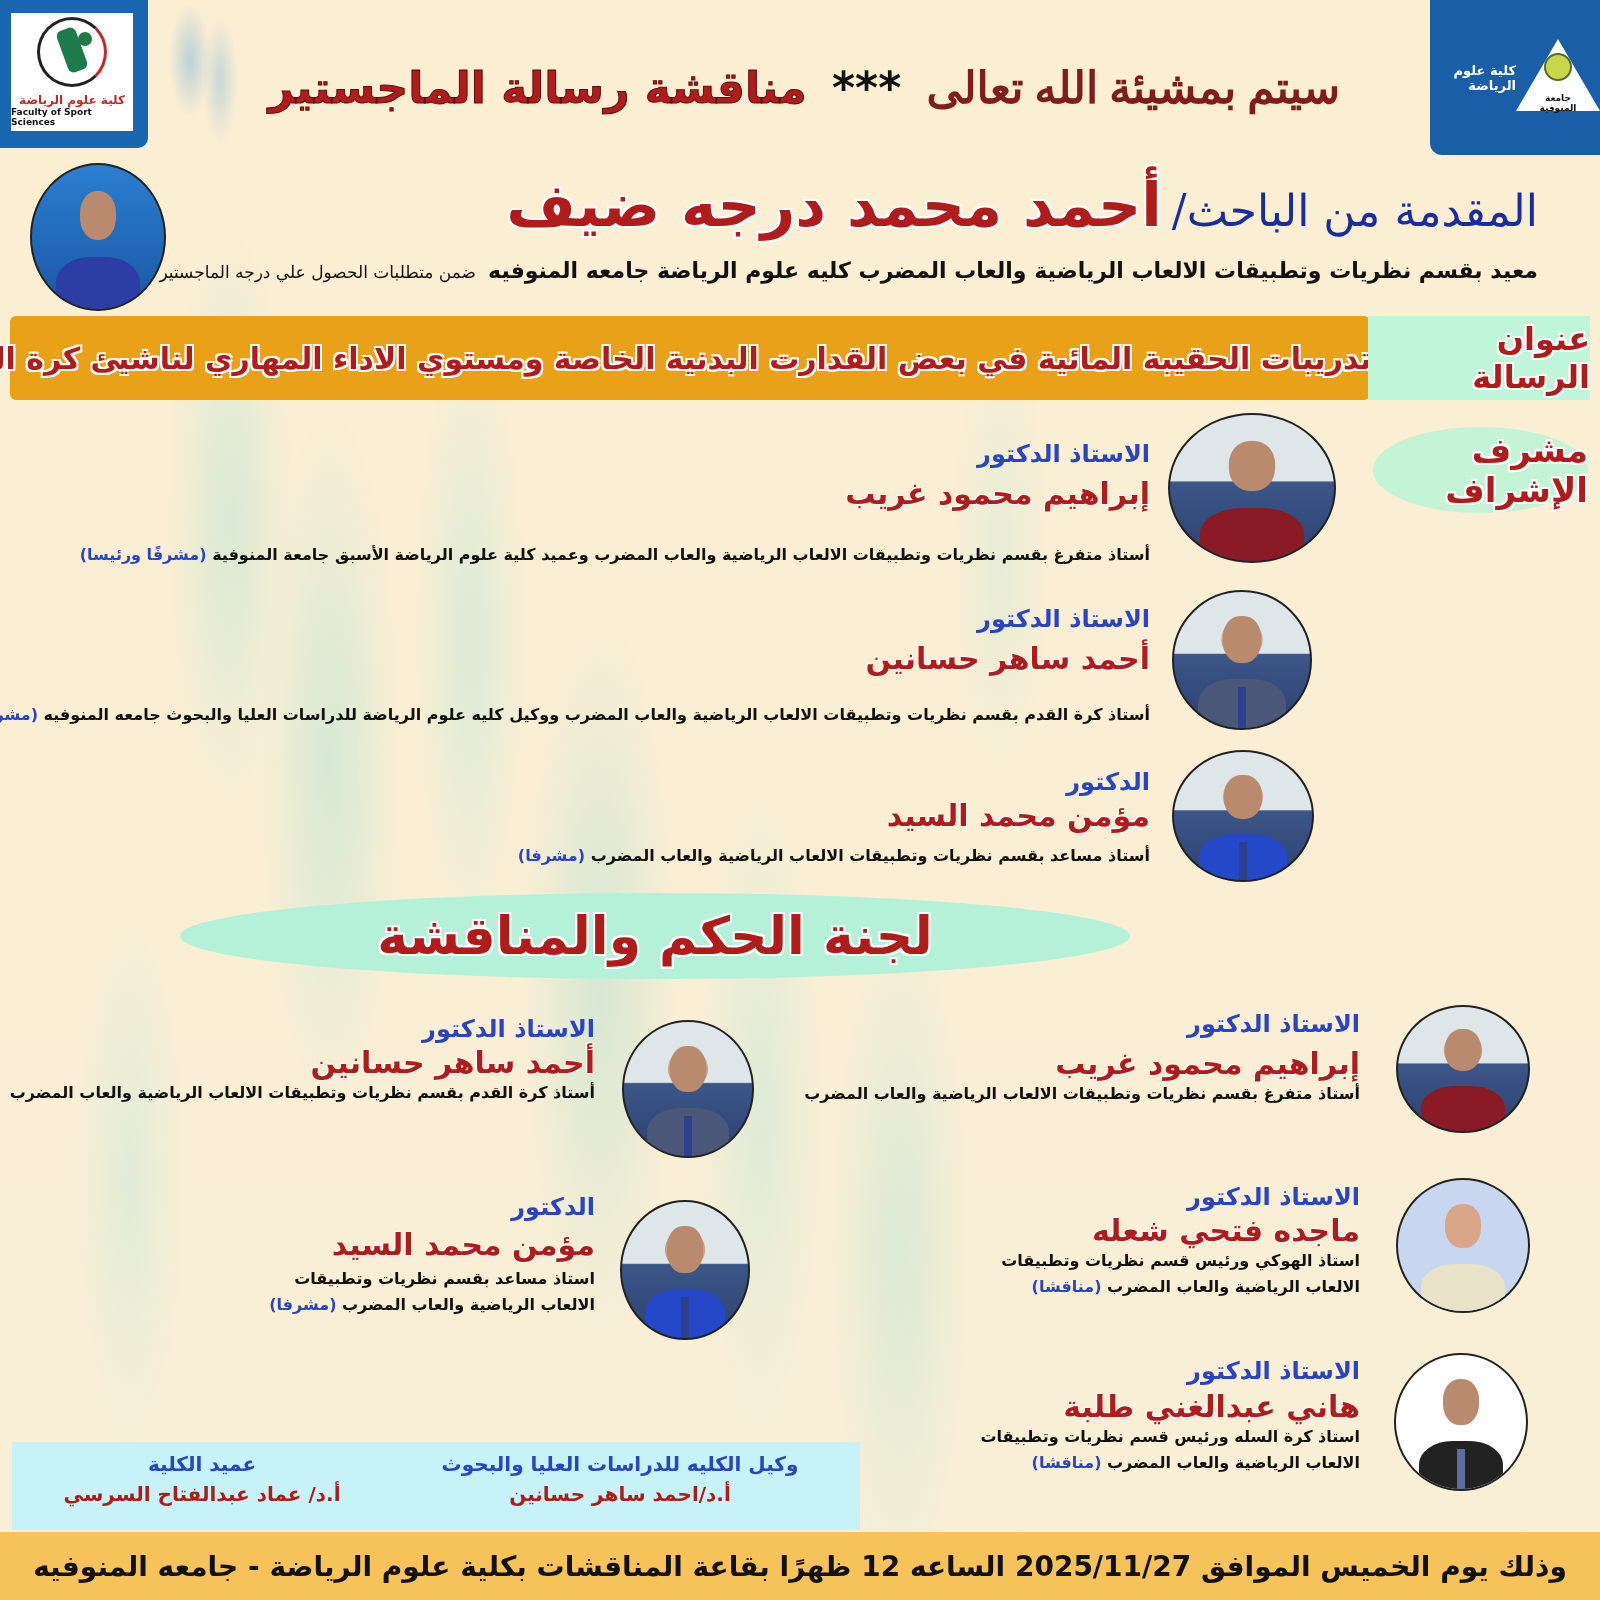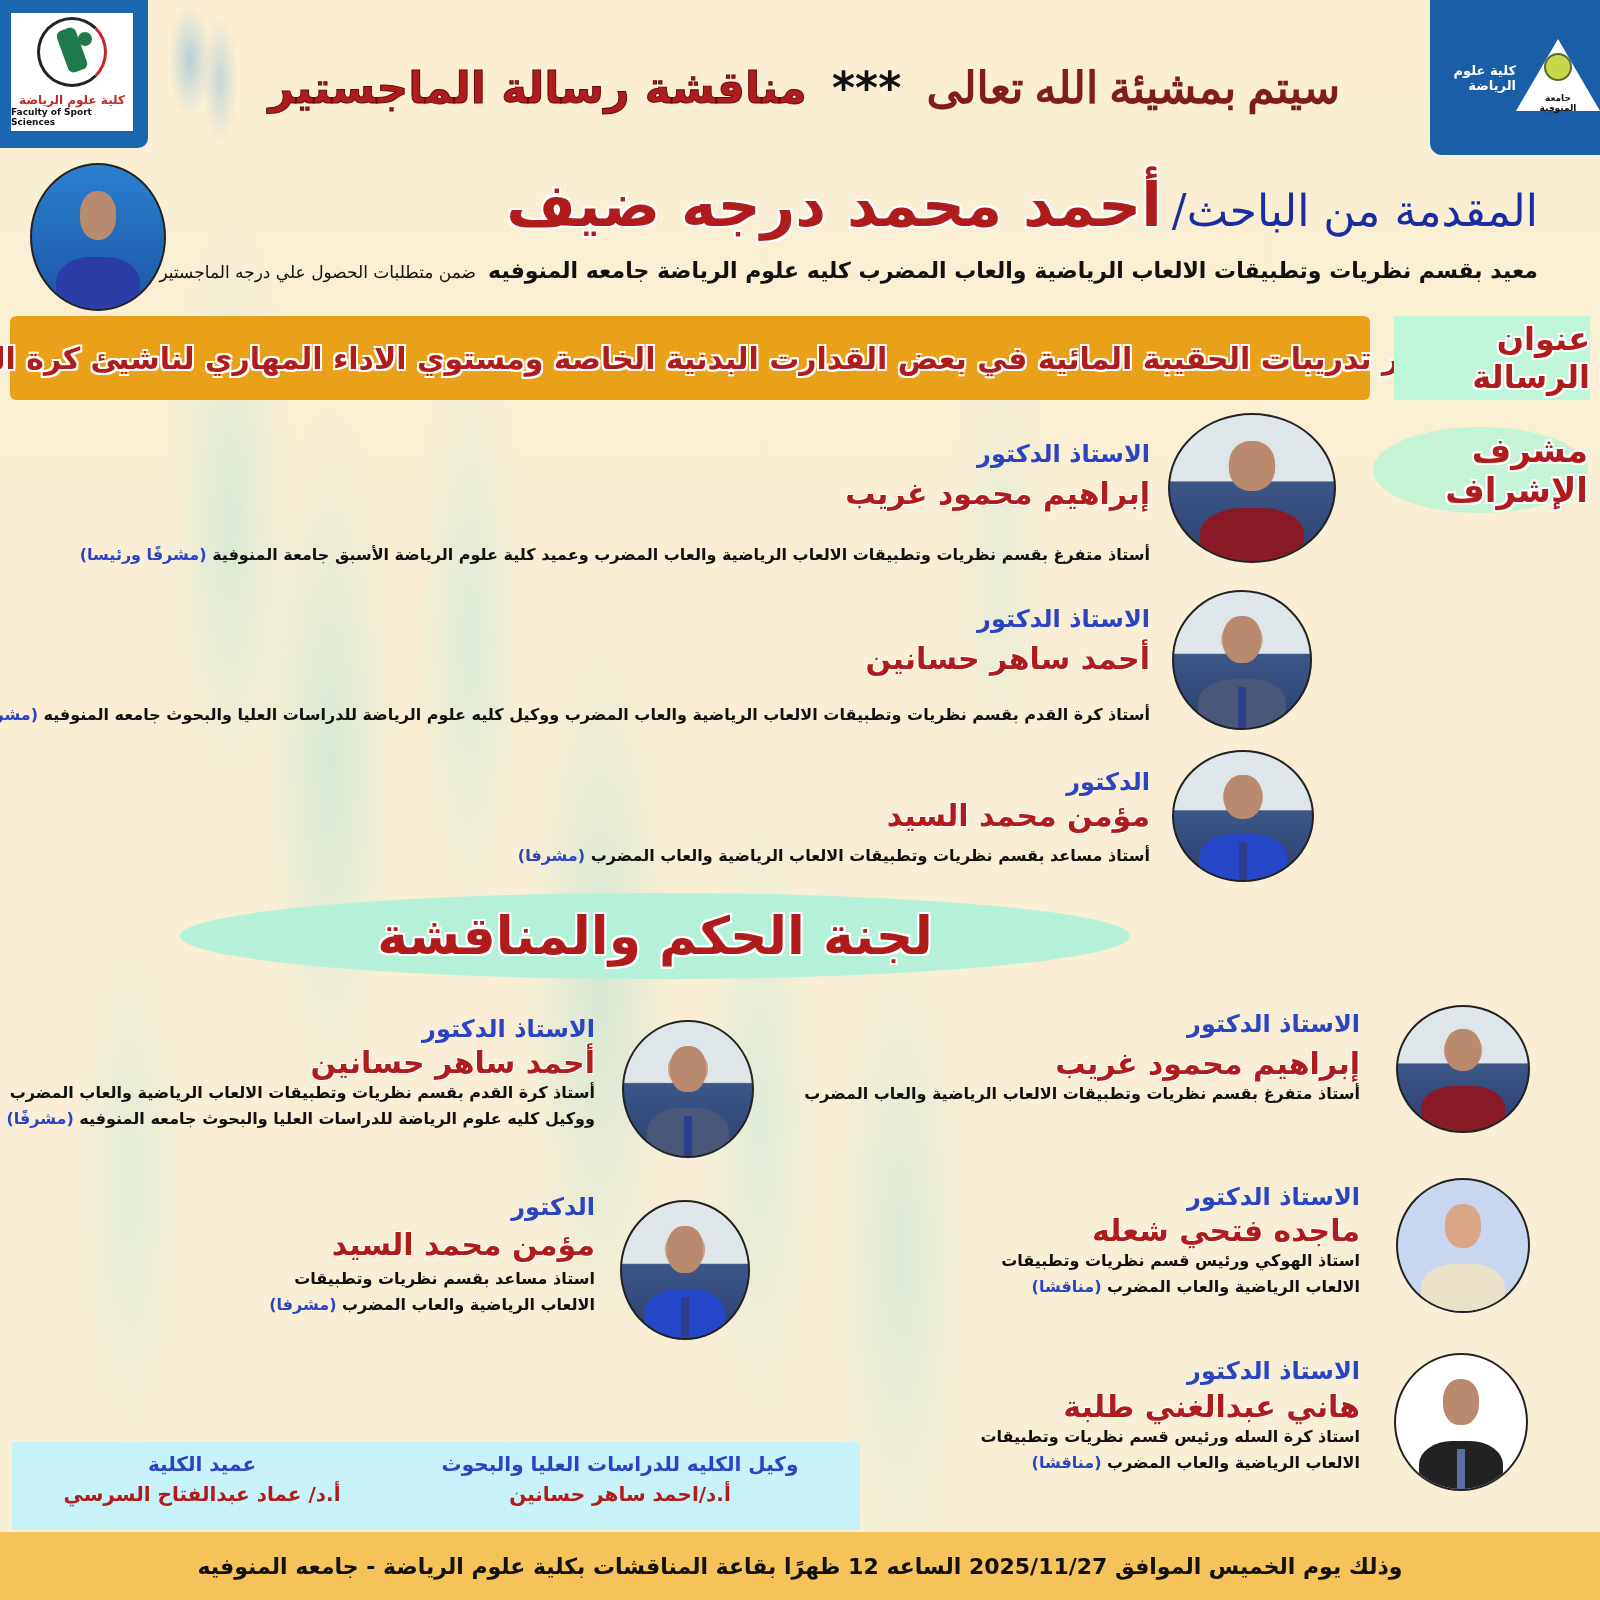--- a/index.html
+++ b/index.html
@@ -108,21 +108,21 @@
     right: 62px; top: 258px; white-space: nowrap; display: flex; align-items: baseline; gap: 12px;
   }
   .researcher-desc .main { font-size: 22px; font-weight: bold; color: #111; }
   .researcher-desc .sub { font-size: 17px; color: #111; font-family: "DejaVu Serif", serif; }
 
   .title-band {
     left: 10px; top: 316px; width: 1360px; height: 84px; background: #e9a11a; border-radius: 6px;
     display: flex; align-items: center; justify-content: center;
   }
   .title-label-box {
-    right: 10px; top: 316px; width: 196px; height: 84px; background: #bff5d8;
+    right: 10px; top: 316px; width: 222px; height: 84px; background: #bff5d8;
     display: flex; align-items: center; justify-content: center;
   }
   .red-stroke {
     color: #b01c1c; font-weight: bold;
     text-shadow: 2px 2px 0 #fff, -2px -2px 0 #fff, 2px -2px 0 #fff, -2px 2px 0 #fff, 0 2px 0 #fff, 0 -2px 0 #fff;
   }
   .thesis-title { font-size: 30px; white-space: nowrap; }
   .thesis-label { font-size: 32px; }
 
   .supervision-badge {
@@ -150,21 +150,21 @@
     left: 12px; top: 1442px; width: 848px; height: 88px; background: #c6f2f8;
   }
   .official { position: absolute; text-align: center; }
   .official .role { color: #2a44c2; font-weight: bold; font-size: 20px; white-space: nowrap; }
   .official .nm { color: #b01c1c; font-weight: bold; font-size: 20px; white-space: nowrap; margin-top: 6px; }
 
   .footer {
     left: 0; top: 1532px; width: 1600px; height: 68px; background: #f6c35a;
     display: flex; align-items: center; justify-content: center;
   }
-  .footer span { font-size: 22px; font-weight: bold; color: #111; white-space: nowrap; }
+  .footer span { font-size: 28px; font-weight: bold; color: #111; white-space: nowrap; }
 </style>
 </head>
 <body>
 
 <div class="bg"></div>
 <div class="abs ribbon"></div>
 
 <div class="abs logo-box logo-left">
   <div class="inner">
     <div class="emblem"></div>
@@ -297,24 +297,20 @@
 
 <div class="avatar" style="left:622px;top:1020px;width:132px;height:138px;">
   <div class="head"></div>
     <div class="body" style="background:#4a5778;"></div>
     <div class="tie"></div>
 </div>
 <div class="abs member-text" style="right:1005px;top:1015px;">
   <div class="member-title">الاستاذ الدكتور</div>
   <div class="member-name" style="margin-top:2px;">أحمد ساهر حسانين</div>
   <div class="member-desc">أستاذ كرة القدم بقسم نظريات وتطبيقات الالعاب الرياضية والعاب المضرب</div>
-  <div class="member-desc">
-    <span>ووكيل كليه علوم الرياضة للدراسات العليا والبحوث جامعه المنوفيه</span>
-    <span class="member-role">(مشرفًا)</span>
-  </div>
 </div>
 
 <div class="avatar" style="left:620px;top:1200px;width:130px;height:140px;">
   <div class="head"></div>
     <div class="body" style="background:#2448c8;"></div>
     <div class="tie"></div>
 </div>
 <div class="abs member-text" style="right:1005px;top:1193px;">
   <div class="member-title">الدكتور</div>
   <div class="member-name" style="margin-top:6px;">مؤمن محمد السيد</div>

